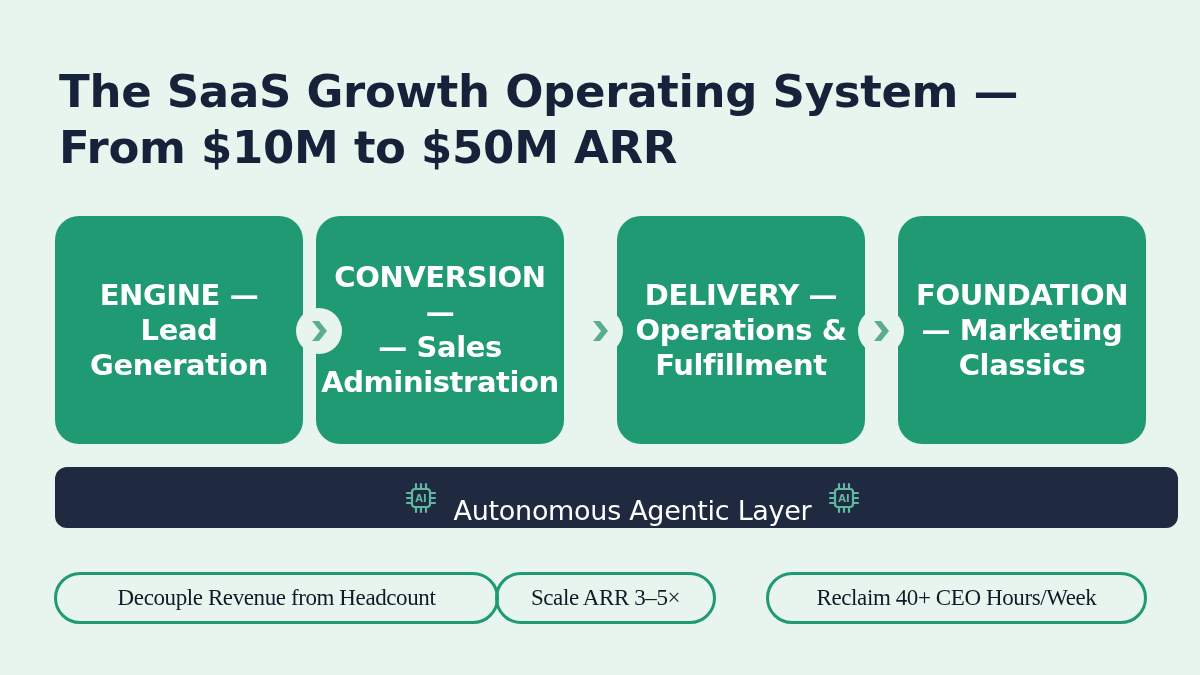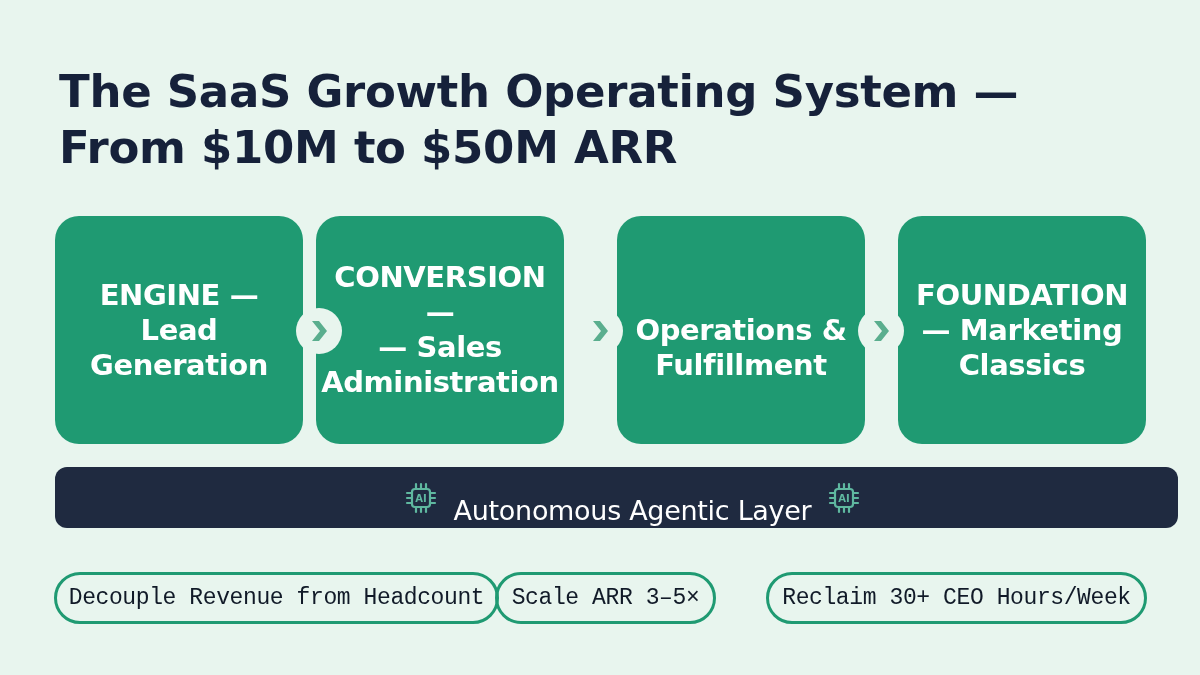--- a/index.html
+++ b/index.html
@@ -43,21 +43,21 @@
       font-family: "DejaVu Sans", "Liberation Sans", sans-serif;
       letter-spacing: -0.3px;
       margin-top: 26px;
     }
     .ai-icon { width: 34px; height: 34px; display: block; }
     .pill {
       position: absolute; top: 572px; height: 52px;
       border: 3px solid #1f9a72; border-radius: 28px; box-sizing: border-box;
       display: flex; align-items: center; justify-content: center;
       color: #111a28; font-size: 23px;
-      font-family: Liberation Mono, monospace;
+      font-family: Liberation Serif, serif;
       letter-spacing: -0.4px; background: transparent;
     }
   </style>
 </head>
 <body>
 
 <h1 class="title">
   <span>The SaaS Growth Operating System —</span><br>
   <span>From $10M to $50M ARR</span>
 </h1>
@@ -73,21 +73,21 @@
 <div class="card" style="left:316px;text-align:center;">
   <div class="card-label">
     <span>CONVERSION —</span><br>
     <span>— Sales</span><br>
     <span>Administration</span>
   </div>
 </div>
 
 <div class="card" style="left:617px;">
   <div class="card-label">
-    <br>
+    <span>DELIVERY —</span><br>
     <span>Operations &amp;</span><br>
     <span>Fulfillment</span>
   </div>
 </div>
 
 <div class="card" style="left:898px;">
   <div class="card-label">
     <span>FOUNDATION</span><br>
     <span>— Marketing</span><br>
     <span>Classics</span>
@@ -150,14 +150,14 @@
   </svg>
 </div>
 
 <div class="pill" style="left:54px; width:445px;">
   <span>Decouple Revenue from Headcount</span>
 </div>
 <div class="pill" style="left:495px; width:221px;">
   <span>Scale ARR 3–5×</span>
 </div>
 <div class="pill" style="left:766px; width:381px;">
-  <span>Reclaim 30+ CEO Hours/Week</span>
+  <span>Reclaim 40+ CEO Hours/Week</span>
 </div>
 
 </body></html>

